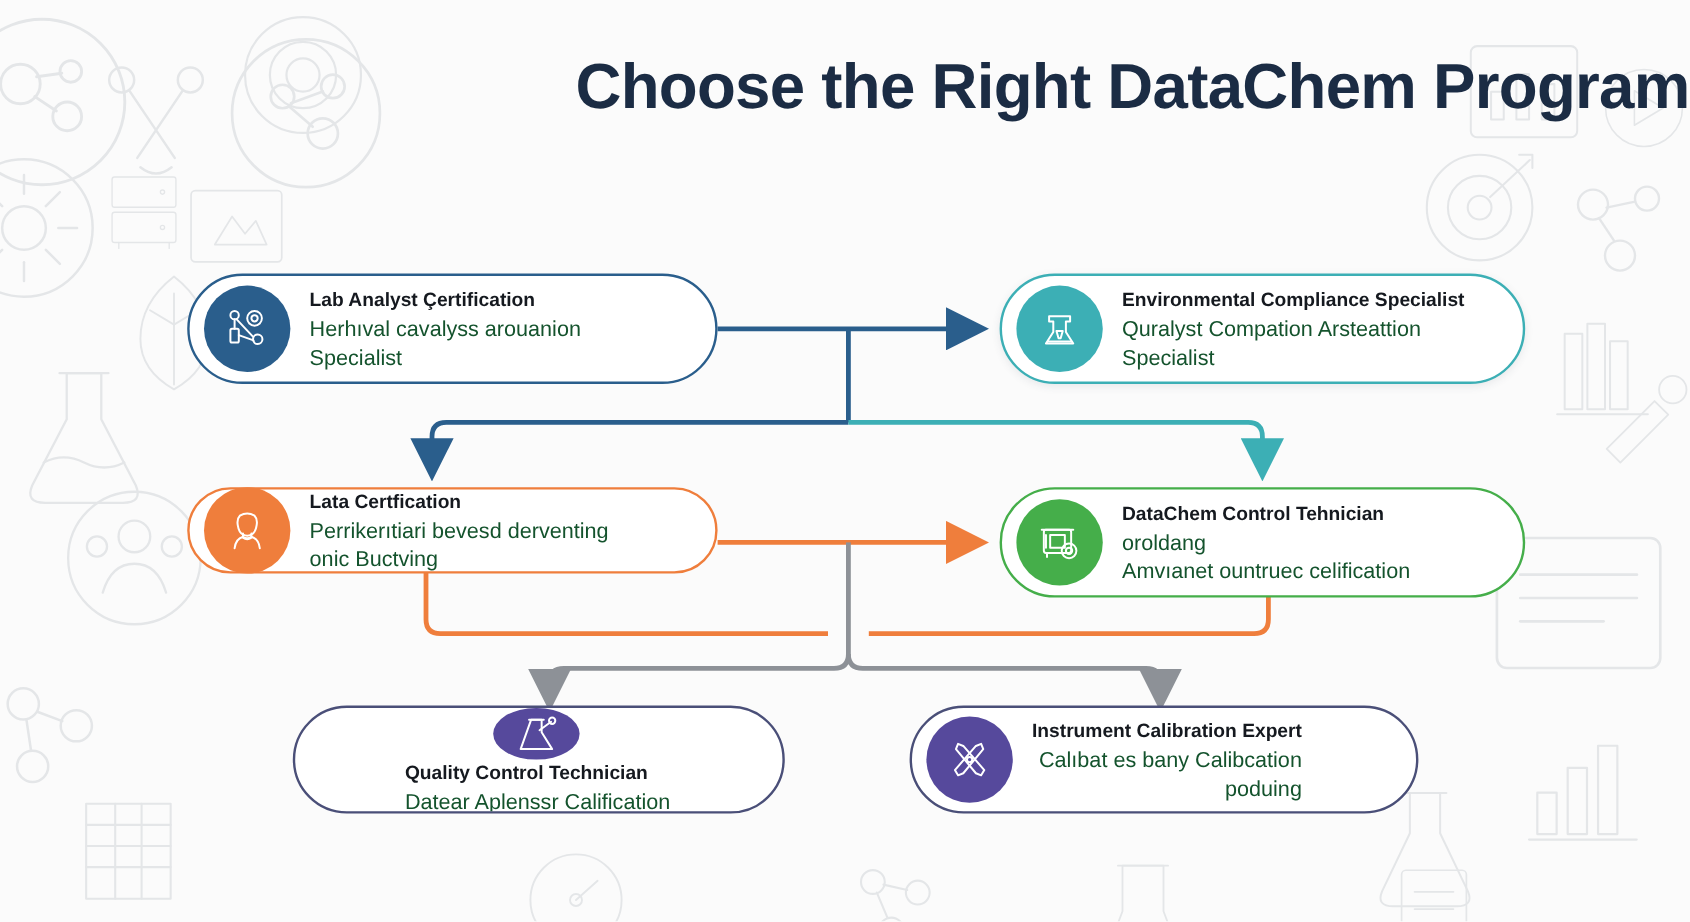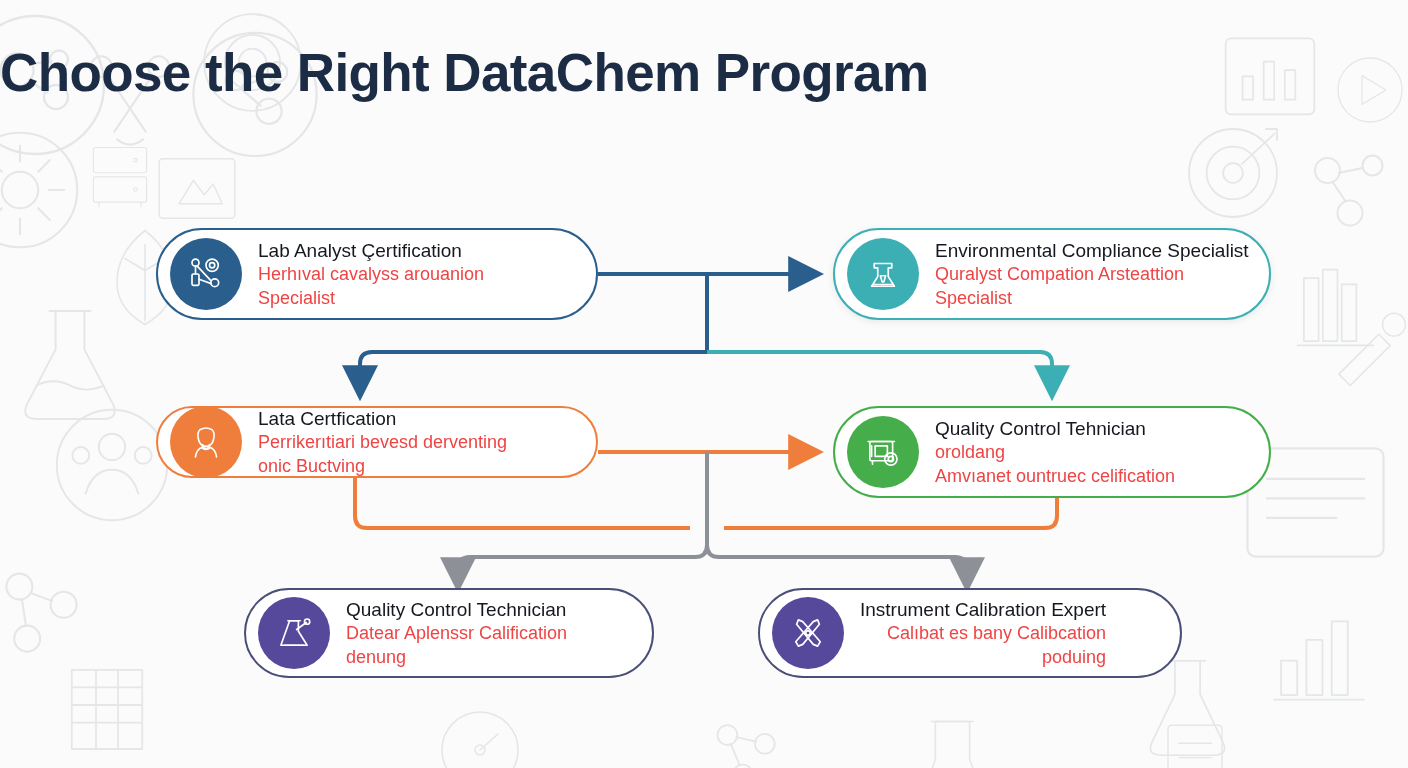--- a/index.html
+++ b/index.html
@@ -40,21 +40,21 @@
     stroke-linecap: round;
     stroke-linejoin: round;
   }
 
   
   #title-block {
     position: absolute;
     top: 44px;
     left: 0;
     width: 1408px;
-    text-align: left;
+    text-align: right;
     z-index: 4;
   }
   .title-line {
     font-size: 53px;
     font-weight: bold;
     color: #1b2c44;
     letter-spacing: -0.6px;
     line-height: 57px;
   }
 
@@ -98,29 +98,29 @@
     stroke-width: 1.9;
     stroke-linecap: round;
     stroke-linejoin: round;
   }
 
   .card-text {
     padding-right: 14px;
     overflow: hidden;
   }
   .card-title {
-    font-size: 19px;
-    font-weight: normal;
+    font-size: 16px;
+    font-weight: bold;
     color: #15191f;
     line-height: 23px;
     white-space: nowrap;
   }
   .card-sub {
     font-size: 18px;
-    color: #ef4444;
+    color: #14532d;
     line-height: 23px;
     margin-top: 1px;
     white-space: nowrap;
   }
 </style>
 </head>
 <body>
 
 <div id="stage">
 
@@ -375,27 +375,27 @@
         <rect x="9" y="12" width="26" height="22" rx="2"></rect>
         <line x1="7" y1="12" x2="37" y2="12"></line>
         <rect x="15" y="17" width="14" height="12"></rect>
         <line x1="11" y1="17" x2="11" y2="29"></line>
         <circle cx="33" cy="32" r="7"></circle>
           <circle cx="33" cy="32" r="3"></circle>
         <line x1="12" y1="34" x2="12" y2="38"></line>
       </svg>
     </div>
     <div class="card-text">
-      <div class="card-title">Quality Control Tehnician</div>
+      <div class="card-title">DataChem Control Tehnician</div>
       <div class="card-sub">oroldang</div>
       <div class="card-sub">Amvıanet ountruec celification</div>
     </div>
   </div>
 
-  <div class="card" style="left:244px;top:588px;width:410px;height:90px;border:2px solid #4a4f78;">
+  <div class="card" style="left:244px;top:588px;width:410px;height:90px;border:2px solid #4a4f78;flex-direction:column;">
     <div class="card-icon" style="background:#56499c;">
       <svg viewBox="0 0 48 48">
         <path d="M19 10 L29 10 L29 22 L39 38 L9 38 Z"></path>
         <line x1="17" y1="10" x2="31" y2="10"></line>
         <line x1="13" y1="38" x2="35" y2="38"></line>
         <line x1="27" y1="20" x2="38" y2="12"></line>
           <circle cx="39" cy="11" r="3"></circle>
       </svg>
     </div>
     <div class="card-text">

